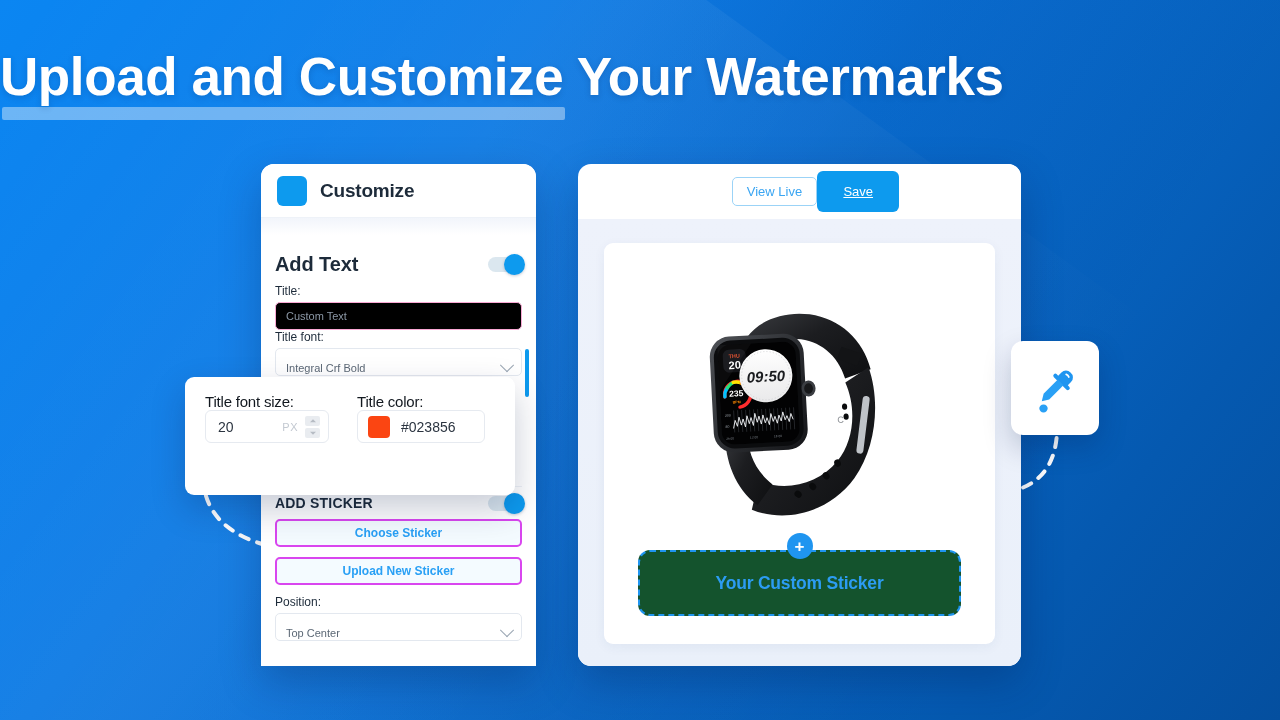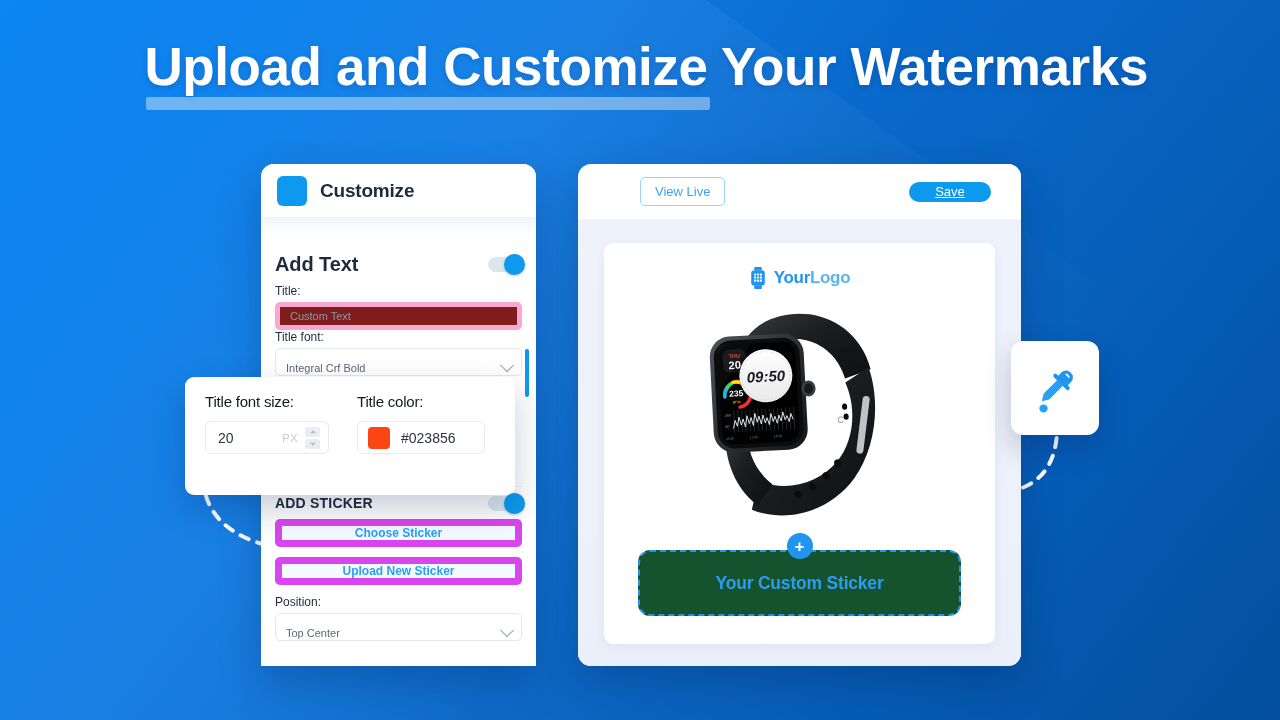--- a/index.html
+++ b/index.html
@@ -43,23 +43,23 @@
     left: 380px; top: -400px;
     width: 680px; height: 1600px;
     transform: rotate(28deg);
     background: linear-gradient(90deg, rgba(0,40,110,0.0) 0%, rgba(0,40,110,0.07) 50%, rgba(0,40,110,0.0) 100%);
     pointer-events: none;
   }
 
   
   #headline {
     position: absolute;
-    left: 0; top: 32px;
+    left: 0; top: 42px;
     width: 1148px;
-    text-align: right;
+    text-align: left;
     z-index: 6;
   }
   #headline .h-text {
     display: inline-block;
     position: relative;
     color: #ffffff;
     font-size: 53px;
     font-weight: bold;
     letter-spacing: -0.4px;
     line-height: 70px;
@@ -155,23 +155,23 @@
     box-shadow: 0 1px 3px rgba(0,40,90,0.25);
   }
   .field-label {
     font-size: 12px;
     color: #1d2b3a;
     margin-bottom: 4px;
     font-weight: normal;
   }
   .text-input {
     height: 28px;
-    border: 5px solid #f9a8d4;
+    border: 1px solid #f9a8d4;
     border-radius: 5px;
-    background: #7f1d1d;
+    background: #000000;
     display: flex;
     align-items: center;
     padding: 0 10px;
     font-size: 11px;
     color: #8c98a6;
     box-sizing: border-box;
   }
   .select-input {
     height: 28px;
     border: 1px solid #e3e8ef;
@@ -187,21 +187,21 @@
   }
   .chev {
     width: 9px; height: 9px;
     border-right: 1.6px solid #9aa6b3;
     border-bottom: 1.6px solid #9aa6b3;
     transform: rotate(45deg) translate(-2px,-2px);
     flex: none;
   }
   .outline-btn {
     height: 28px;
-    border: 7px solid #d946ef;
+    border: 2px solid #d946ef;
     border-radius: 5px;
     background: #f4fbff;
     color: #29a0f5;
     font-size: 12px;
     font-weight: bold;
     display: flex;
     align-items: center;
     justify-content: center;
     margin-bottom: 10px;
     box-sizing: border-box;
@@ -232,21 +232,20 @@
     box-shadow: 0 14px 34px rgba(0,25,70,0.22);
     z-index: 20;
     padding: 16px 20px;
     box-sizing: border-box;
     display: flex;
     gap: 28px;
   }
   .pop-col-label {
     font-size: 15px;
     color: #12181f;
-    margin-bottom: 11px;
     letter-spacing: -0.2px;
   }
   #size-box {
     width: 124px;
     height: 33px;
     border: 1px solid #e6eaf0;
     border-radius: 6px;
     display: flex;
     align-items: center;
     padding: 0 8px 0 12px;
@@ -321,43 +320,43 @@
     box-shadow: 0 16px 40px rgba(0,25,70,0.26);
     overflow: hidden;
     z-index: 10;
     display: flex;
     flex-direction: column;
   }
   #rp-topbar {
     height: 55px;
     display: flex;
     align-items: center;
-    justify-content: space-between;
+    justify-content: center;
     padding: 0 30px;
     background: #ffffff;
     flex: none;
     margin-left: 32px;
   }
   #view-live-btn {
     height: 29px;
     padding: 0 14px;
     border: 1px solid #9bd3f7;
     border-radius: 5px;
     color: #3aa5f2;
     font-size: 13px;
     display: flex;
     align-items: center;
     background: #ffffff;
     box-sizing: border-box;
   }
   #save-btn {
-    height: 20px;
+    height: 41px;
     width: 82px;
     background: #0d9aee;
-    border-radius: 11px;
+    border-radius: 6px;
     color: #ffffff;
     font-size: 13px;
     display: flex;
     align-items: center;
     justify-content: center;
     text-decoration: underline;
   }
   #rp-stage {
     flex: 1;
     background: linear-gradient(180deg, #eef2fb 0%, #eaf0fa 100%);
@@ -561,39 +560,20 @@
   <div id="right-panel">
 
     <div id="rp-topbar">
       <div id="view-live-btn">View Live</div>
       <div id="save-btn">Save</div>
     </div>
 
     <div id="rp-stage">
       <div id="preview-card">
 
-        <div id="logo-wm">
-          <svg width="18" height="22" viewBox="0 0 18 22">
-            <rect x="5.2" y="0" width="7.6" height="3.6" rx="1" fill="#1f95f0"></rect>
-            <rect x="5.2" y="18.4" width="7.6" height="3.6" rx="1" fill="#1f95f0"></rect>
-            <rect x="2.2" y="3.2" width="13.6" height="15.6" rx="3.2" fill="#1f95f0"></rect>
-            <g fill="#ffffff">
-              <rect x="5.1" y="6.4" width="2.1" height="2.1" rx="0.5"></rect>
-              <rect x="8.0" y="6.4" width="2.1" height="2.1" rx="0.5"></rect>
-              <rect x="10.9" y="6.4" width="2.1" height="2.1" rx="0.5"></rect>
-              <rect x="5.1" y="9.5" width="2.1" height="2.1" rx="0.5"></rect>
-              <rect x="8.0" y="9.5" width="2.1" height="2.1" rx="0.5"></rect>
-              <rect x="10.9" y="9.5" width="2.1" height="2.1" rx="0.5"></rect>
-              <rect x="5.1" y="12.6" width="2.1" height="2.1" rx="0.5"></rect>
-              <rect x="8.0" y="12.6" width="2.1" height="2.1" rx="0.5"></rect>
-              <rect x="10.9" y="12.6" width="2.1" height="2.1" rx="0.5"></rect>
-            </g>
-          </svg>
-          <div id="logo-text"><span class="t1">Your</span><span class="t2">Logo</span></div>
-        </div>
 
         <div id="watch-wrap">
           <svg width="210" height="230" viewBox="0 0 210 230">
             <defs>
               <linearGradient id="strapG" x1="0" y1="0" x2="1" y2="1">
                 <stop offset="0%" stop-color="#3a3c40"></stop>
                 <stop offset="45%" stop-color="#1c1d20"></stop>
                 <stop offset="100%" stop-color="#0e0f11"></stop>
               </linearGradient>
               <linearGradient id="caseG" x1="0" y1="0" x2="1" y2="1">

